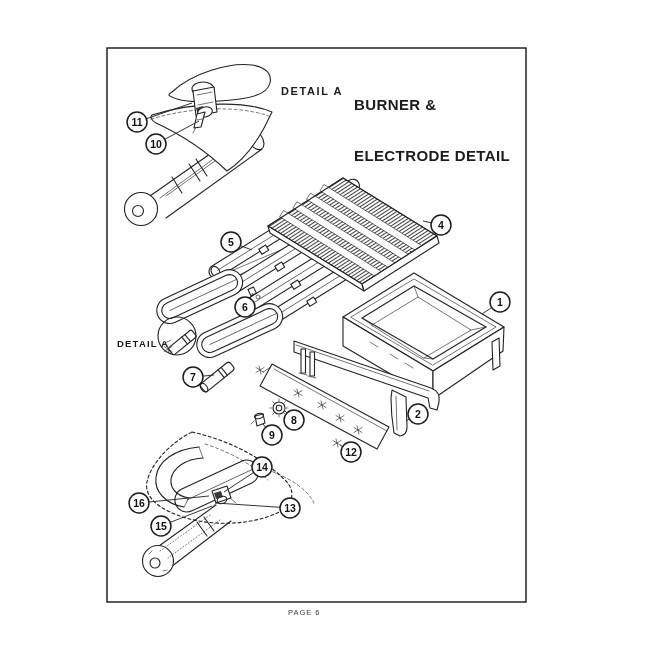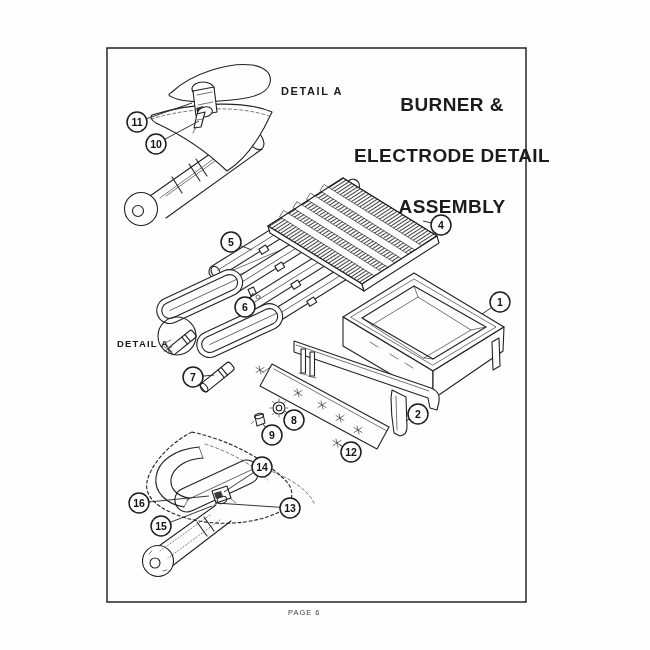--- a/index.html
+++ b/index.html
@@ -9,21 +9,21 @@
   .ink{stroke:#222;fill:none;stroke-width:1.1;stroke-linecap:round;stroke-linejoin:round;}
   .ink-thin{stroke:#2c2c2c;fill:none;stroke-width:.65;stroke-linecap:round;}
   .paper{fill:#fefefe;}
   .dashed{stroke-dasharray:3,2.6;}
   .dotted{stroke-dasharray:1,2.2;}
   .callout-circle{fill:#fefefe;stroke:#1c1c1c;stroke-width:1.5;}
   .callout-num{font-family:"Liberation Sans",sans-serif;font-weight:bold;font-size:10.5px;
                fill:#111;text-anchor:middle;}
   .leader{stroke:#2a2a2a;stroke-width:.95;fill:none;}
   .txt{position:absolute;white-space:pre;}
-  .title{left:354px;top:62px;font-size:19px;font-weight:bold;letter-spacing:.4px;line-height:17px;text-align:center;}
+  .title{left:354px;top:62px;font-size:15px;font-weight:bold;letter-spacing:.4px;line-height:17px;}
   .detail-top{left:281px;top:85px;font-size:11px;font-weight:bold;letter-spacing:1.6px;}
   .detail-side{left:117px;top:338px;font-size:9.5px;font-weight:bold;letter-spacing:1.2px;}
   .footer{left:288px;top:608px;font-size:7.5px;letter-spacing:1px;color:#3d3d3d;}
 </style>
 </head>
 <body>
 
 <div class="page">
 
 <svg class="art" viewBox="0 0 650 650">
@@ -283,19 +283,18 @@
           <line x1="149.0" y1="502.0" x2="209" y2="496" class="leader"></line>
           <circle cx="139" cy="503" r="10" class="callout-circle"></circle>
           <text x="139" y="506.7" class="callout-num">16</text>
         </g>
       </g>
 </svg>
 
 <div class="txt title">
   <div>BURNER &amp;</div>
   <div>ELECTRODE DETAIL</div>
-  <div>ASSEMBLY</div>
 </div>
 <div class="txt detail-top">DETAIL A</div>
 <div class="txt detail-side">DETAIL A</div>
 <div class="txt footer">PAGE 6</div>
 
 </div>
 
 </body></html>

